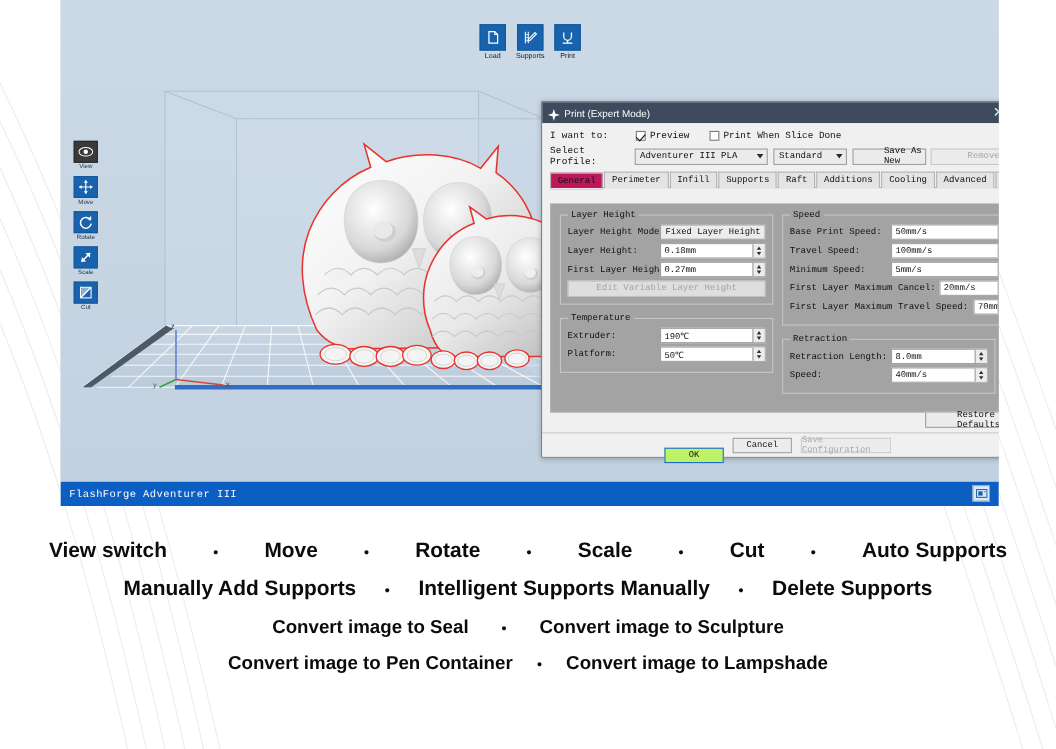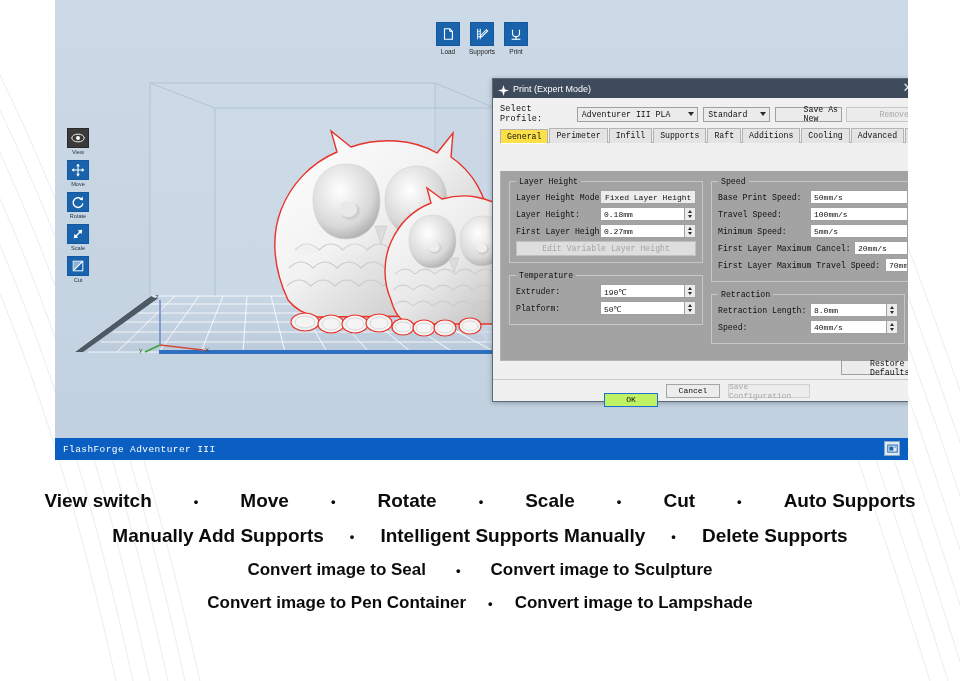--- a/index.html
+++ b/index.html
@@ -124,21 +124,21 @@
     right: 8px; top: 3px;
     width: 16px; height: 15px;
     background: #dfe9f3;
     border: 1px solid #8aa8c6;
     display: flex; align-items: center; justify-content: center;
     cursor: pointer;
   }
   
   #print-dialog {
     position: absolute;
-    left: 437px; top: 78px;
+    left: 437px; top: 92px;
     width: 430px; height: 324px;
     background: #f0f0f0;
     border: 1px solid #5b6b7c;
     z-index: 10;
     box-shadow: 0 1px 5px rgba(0,0,0,.28);
     font-family: "Liberation Mono", monospace;
   }
   #dlg-title-bar {
     height: 19px;
     background: #3d4b5c;
@@ -257,21 +257,21 @@
     line-height: 14px;
     font-size: 8.2px;
     color: #101010;
     background: #e4e4e4;
     border: 1px solid #b4b4b4;
     border-bottom: none;
     margin-right: 1px;
     cursor: pointer;
   }
   .tab.active {
-    background: #fde047;
+    background: #be185d;
     border-bottom: 1px solid #ffffff;
     position: relative; top: 1px;
   }
   
   #tab-panel {
     position: absolute;
     left: 7px; right: 7px;
     top: 73px;
     bottom: 40px;
     background: #a3a3a3;
@@ -728,20 +728,31 @@
           <svg width="11" height="11" viewBox="0 0 12 12">
             <path d="M6 0 L7.4 4.6 L12 6 L7.4 7.4 L6 12 L4.6 7.4 L0 6 L4.6 4.6 z" fill="#ffffff"></path>
           </svg>
         </span>
         <span id="dlg-title">Print (Expert Mode)</span>
         <span id="dlg-close">✕</span>
       </div>
 
       <div id="dlg-body">
 
+        <div class="dlg-row">
+          <span class="row-lbl">I want to:</span>
+          <span class="chk-wrap">
+            <span class="chkbox checked"></span>
+            <span class="chk-lbl">Preview</span>
+          </span>
+          <span class="chk-wrap">
+            <span class="chkbox"></span>
+            <span class="chk-lbl">Print When Slice Done</span>
+          </span>
+        </div>
 
         <div class="dlg-row">
           <span class="row-lbl">Select Profile:</span>
           <span class="sel" style="width:140px;">
             <span>Adventurer III PLA</span>
             <span class="caret"></span>
           </span>
           <span class="sel" style="width:76px;margin-left:5px;">
             <span>Standard</span>
             <span class="caret"></span>

